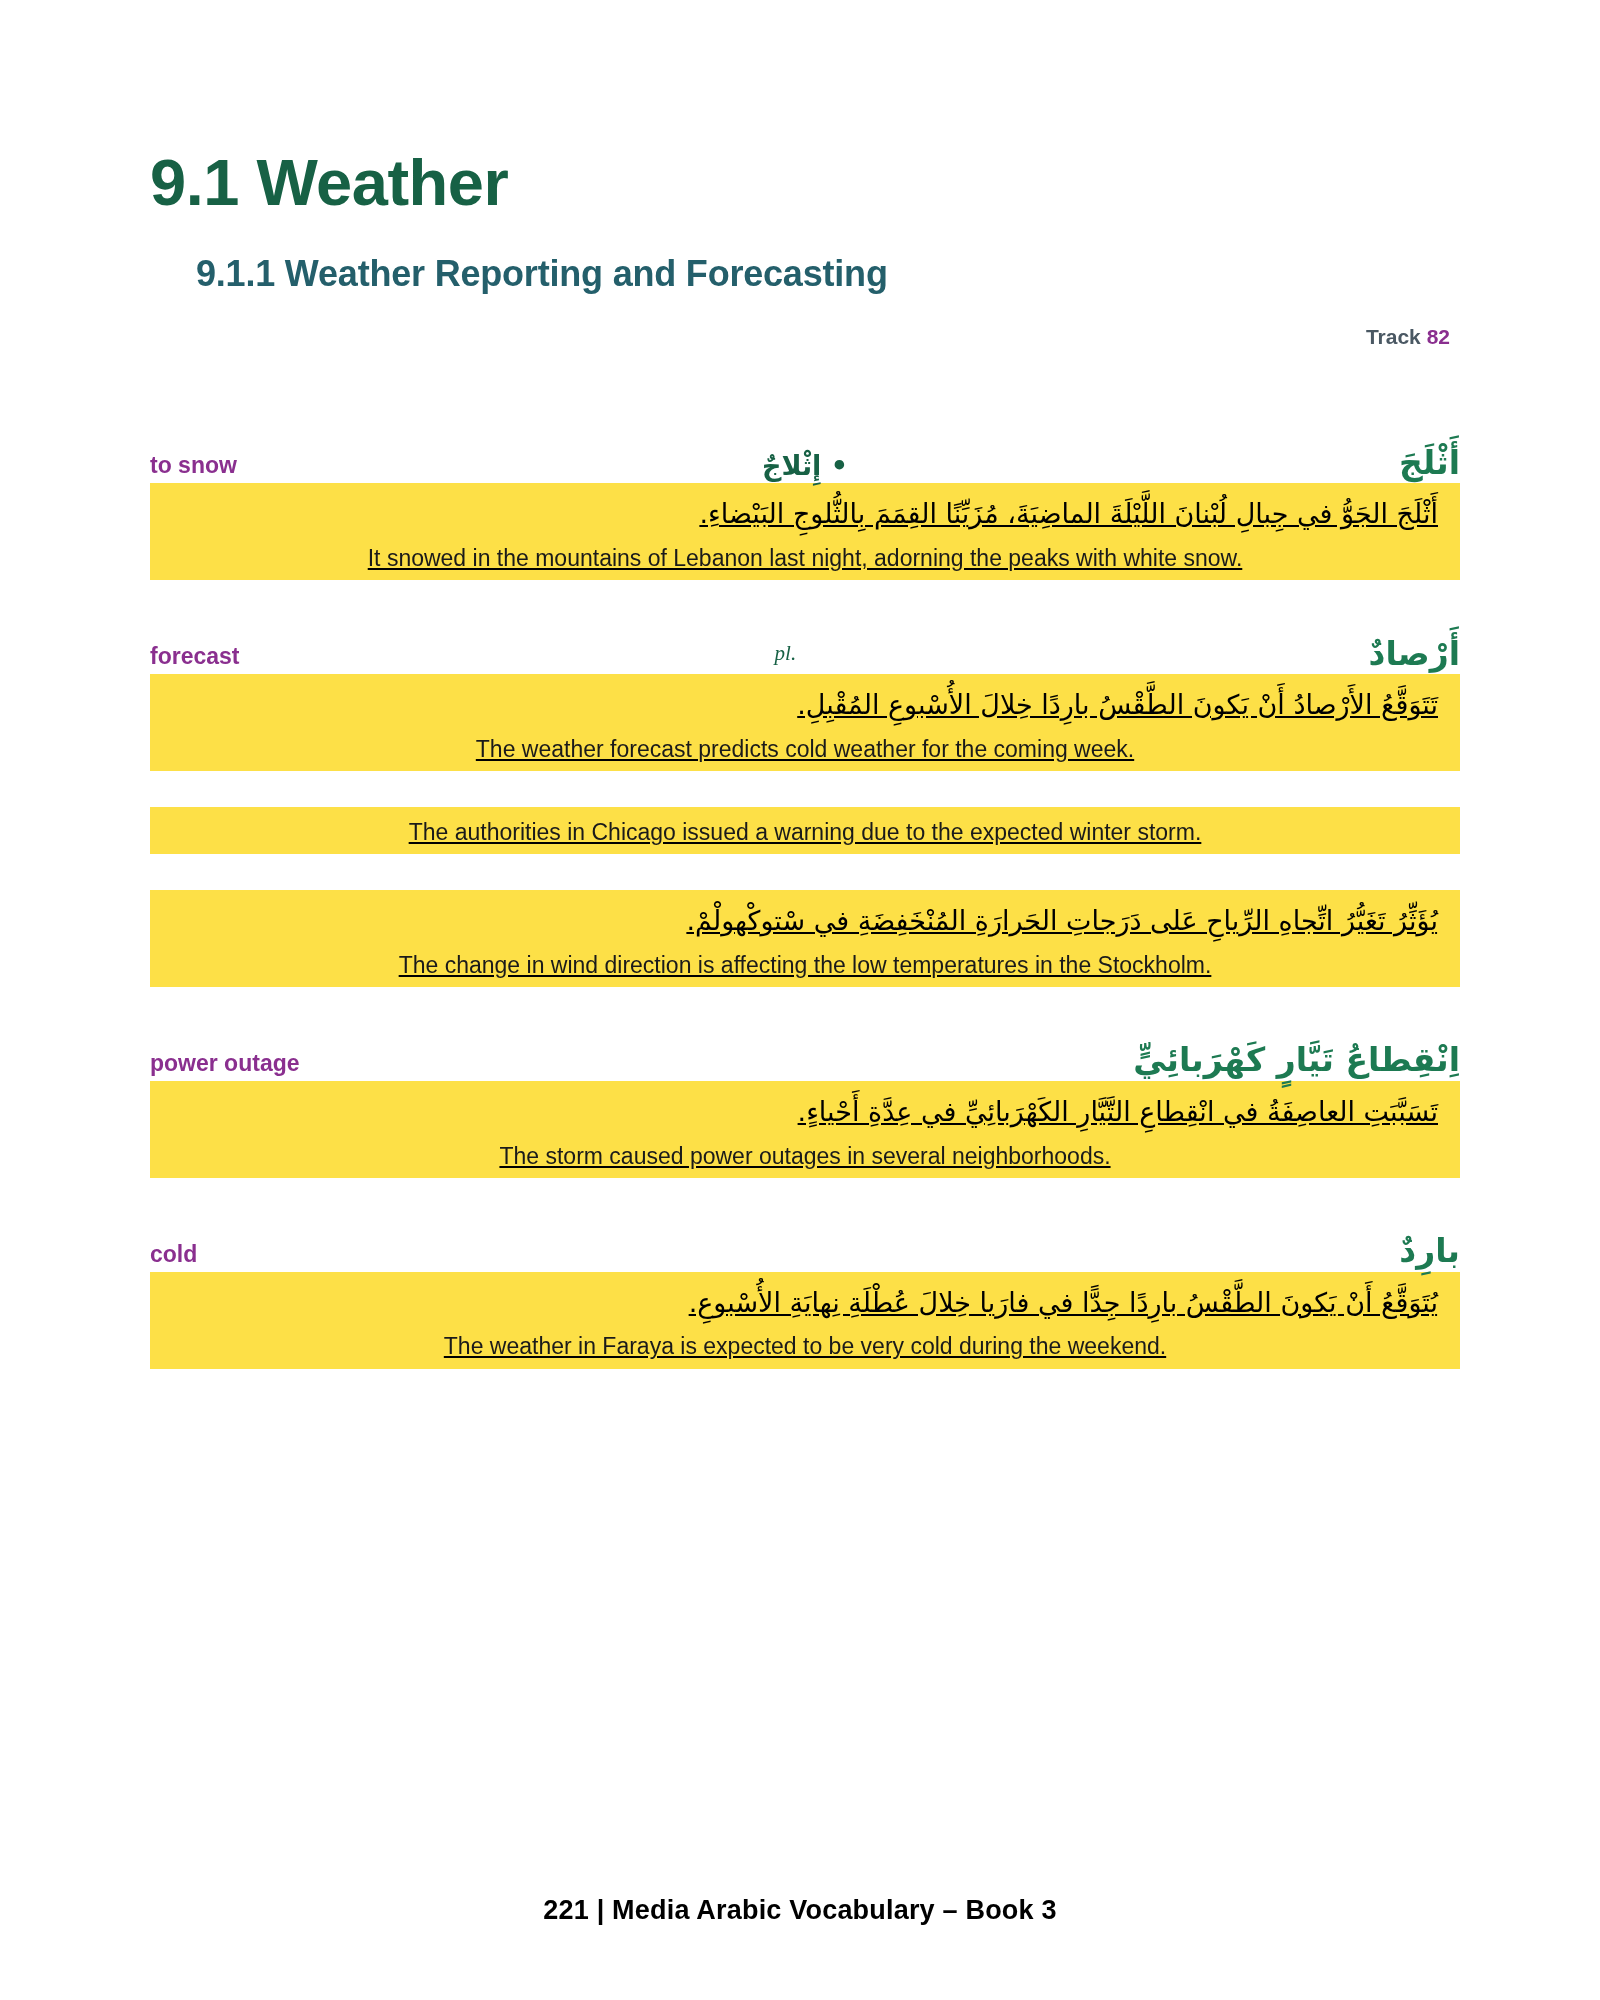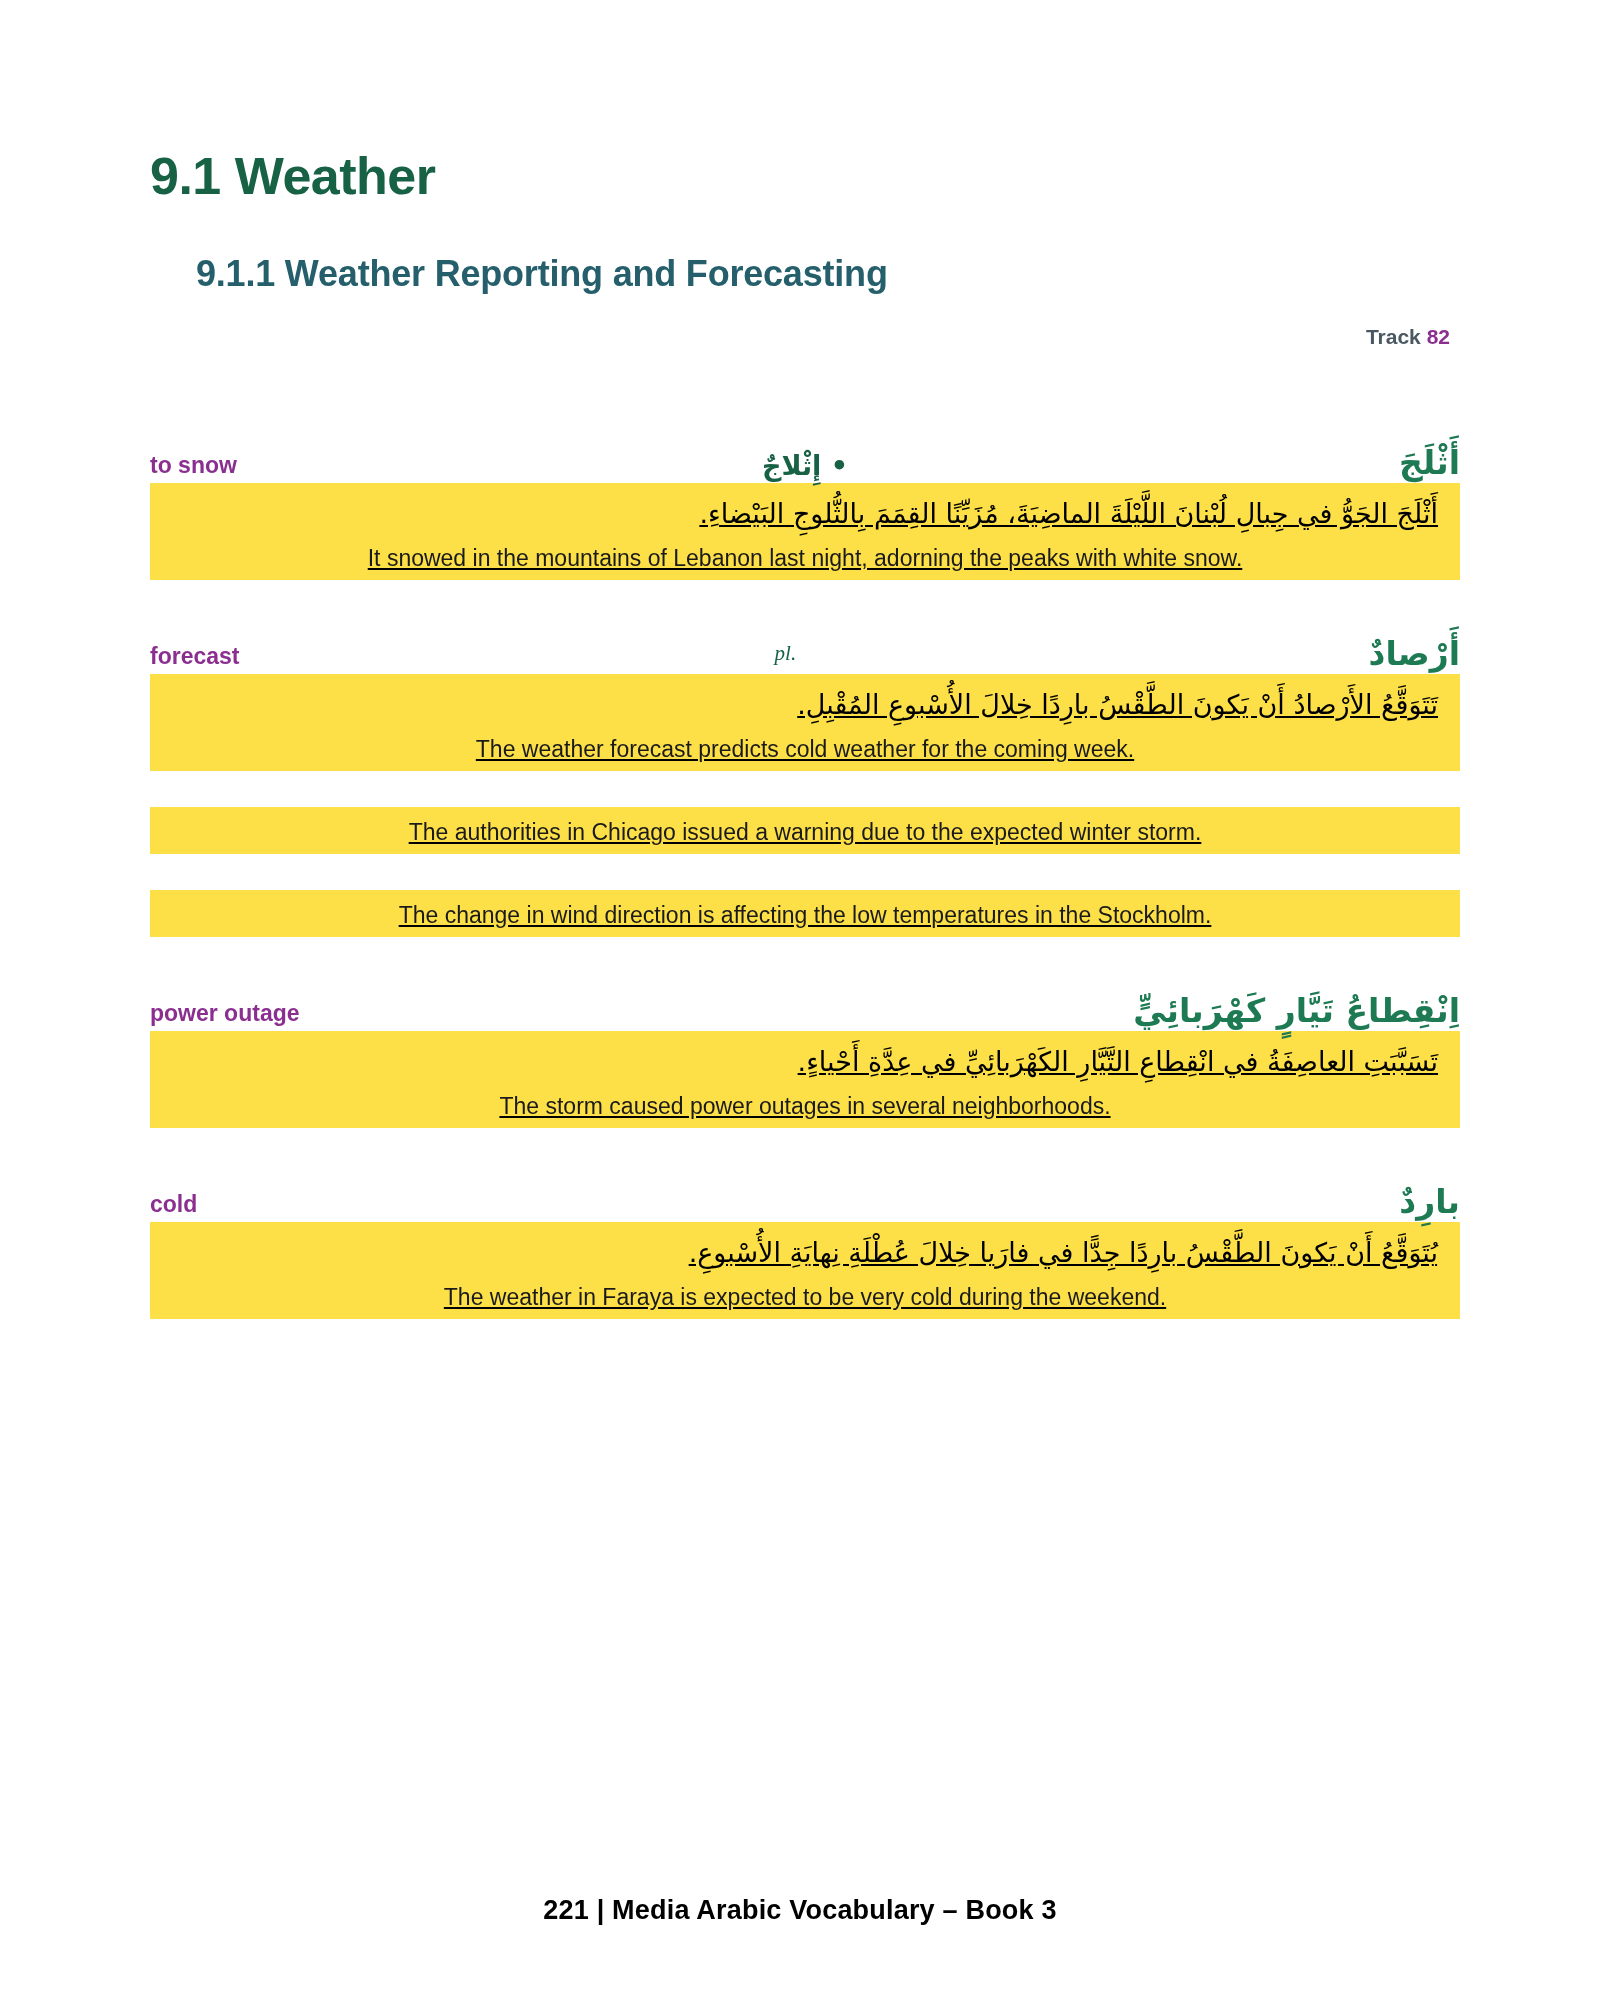--- a/index.html
+++ b/index.html
@@ -22,21 +22,21 @@
     height: 2000px;
     box-sizing: border-box;
     padding: 0;
   }
 
   
   .h1 {
     position: absolute;
     left: 150px;
     top: 150px;
-    font-size: 52px;
+    font-size: 65px;
     font-weight: bold;
     color: #176145;
     letter-spacing: -0.5px;
     line-height: 1;
   }
   .h2 {
     position: absolute;
     left: 196px;
     top: 256px;
     font-size: 36px;
@@ -194,20 +194,21 @@
           <div class="english-sentence">The weather forecast predicts cold weather for the coming week.</div>
         </div>
       </div>
       <div class="entry">
         <div class="example">
           <div class="english-sentence">The authorities in Chicago issued a warning due to the expected winter storm.</div>
         </div>
       </div>
       <div class="entry">
         <div class="example">
+          <div class="arabic-sentence">يُؤَثِّرُ تَغَيُّرُ اتِّجاهِ الرِّياحِ عَلى دَرَجاتِ الحَرارَةِ المُنْخَفِضَةِ في سْتوكْهولْمْ.</div>
           <div class="english-sentence">The change in wind direction is affecting the low temperatures in the Stockholm.</div>
         </div>
       </div>
       <div class="entry">
         <div class="entry-head">
           <div class="gloss">power outage</div>
           <div class="headword">اِنْقِطاعُ تَيَّارٍ كَهْرَبائِيٍّ</div>
         </div>
         <div class="example">
           <div class="arabic-sentence">تَسَبَّبَتِ العاصِفَةُ في انْقِطاعِ التَّيَّارِ الكَهْرَبائِيِّ في عِدَّةِ أَحْياءٍ.</div>

